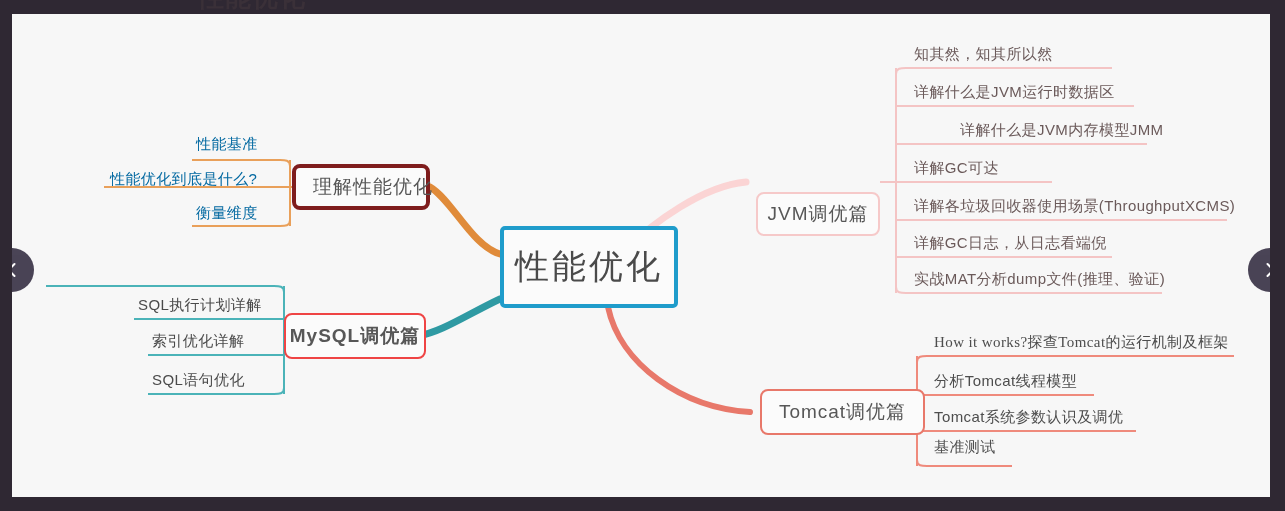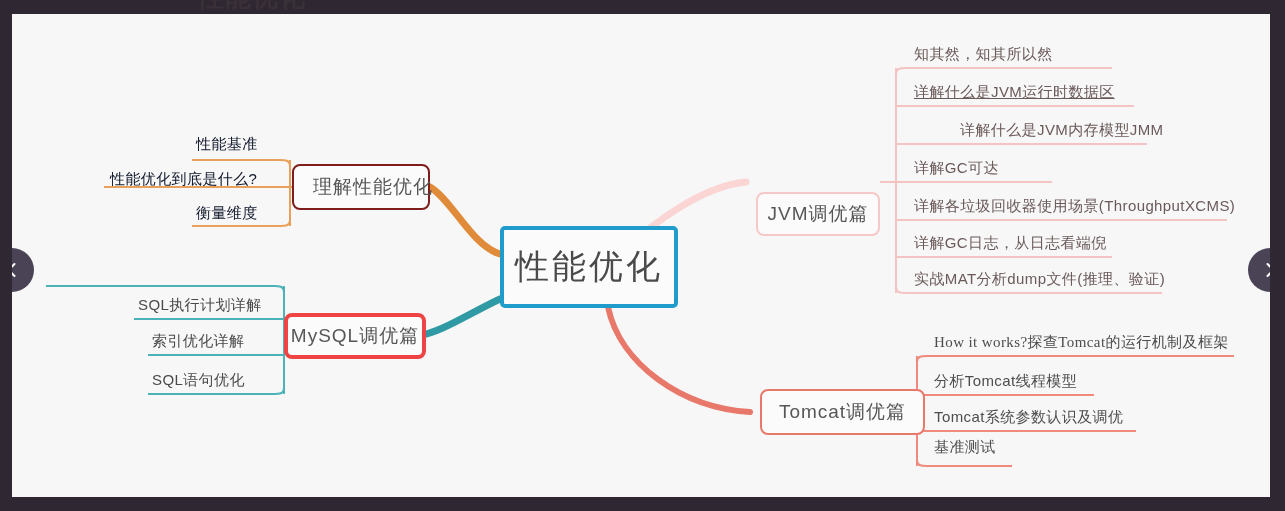--- a/index.html
+++ b/index.html
@@ -80,35 +80,35 @@
     font-size: 34px;
     letter-spacing: 3px;
   }
   .branch-node {
     background: #fbfbfb;
     border-radius: 8px;
     font-size: 19px;
     color: #575757;
     letter-spacing: 1px;
   }
-  .branch-orange { border: 2px solid #7f1d1d; padding-left: 24px; }
-  .branch-teal   { border: 4px solid #ef4444; }
+  .branch-orange { border: 4px solid #7f1d1d; padding-left: 24px; }
+  .branch-teal   { border: 2px solid #ef4444; font-weight: bold; }
   .branch-pink   { border: 2px solid #f6c9c9; margin-top: 32px; }
   .branch-red    { border: 2px solid #e8786a; }
 
   .leaf {
     position: absolute;
     white-space: nowrap;
     font-size: 15px;
     color: #4d4d4d;
     letter-spacing: 0.4px;
     padding-bottom: 2px;
     box-sizing: border-box;
   }
-  .leaf-orange { color: #0f172a; }
+  .leaf-orange { color: #0369a1; }
   .leaf-teal   { color: #4a4a4a; }
   .leaf-pink   { color: #6b5a5a; }
   .leaf-red    { color: #4d4d4d; }
 
   
   .nav-arrow {
     position: absolute;
     width: 44px;
     height: 44px;
     border-radius: 50%;
@@ -198,21 +198,21 @@
         <span>MySQL调优篇</span>
       </div>
       <div class="leaf leaf-teal" style="left:126px; top:282px;">SQL执行计划详解</div>
       <div class="leaf leaf-teal" style="left:140px; top:318px;">索引优化详解</div>
       <div class="leaf leaf-teal" style="left:140px; top:357px;">SQL语句优化</div>
 
       <div class="node branch-node branch-pink" style="left:744px; top:146px; width:124px; height:44px;">
         <span>JVM调优篇</span>
       </div>
       <div class="leaf leaf-pink" style="left:902px; top:31px;">知其然，知其所以然</div>
-      <div class="leaf leaf-pink" style="left:902px; top:69px;text-decoration:underline;">详解什么是JVM运行时数据区</div>
+      <div class="leaf leaf-pink" style="left:902px; top:69px;">详解什么是JVM运行时数据区</div>
       <div class="leaf leaf-pink" style="left:948px; top:107px;">详解什么是JVM内存模型JMM</div>
       <div class="leaf leaf-pink" style="left:902px; top:145px;">详解GC可达</div>
       <div class="leaf leaf-pink" style="left:902px; top:183px;">详解各垃圾回收器使用场景(ThroughputXCMS)</div>
       <div class="leaf leaf-pink" style="left:902px; top:220px;">详解GC日志，从日志看端倪</div>
       <div class="leaf leaf-pink" style="left:902px; top:256px;">实战MAT分析dump文件(推理、验证)</div>
 
       <div class="node branch-node branch-red" style="left:748px; top:375px; width:165px; height:46px;">
         <span>Tomcat调优篇</span>
       </div>
       <div class="leaf leaf-red" style="left:922px; top:319px;font-family:Liberation Serif, serif;">How it works?探查Tomcat的运行机制及框架</div>

